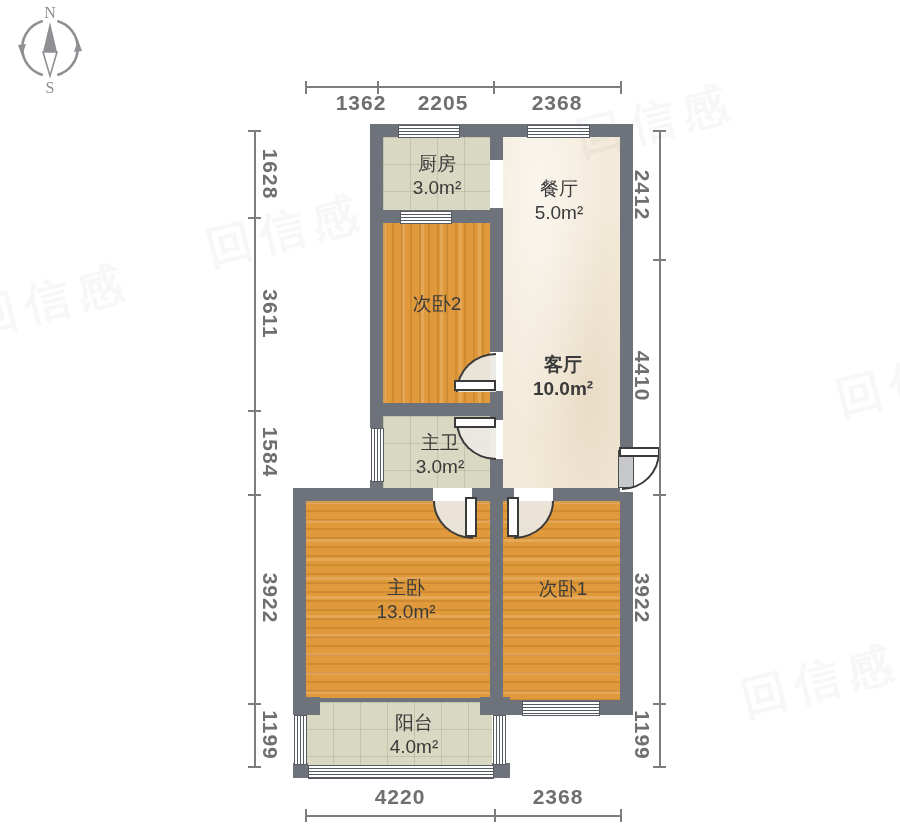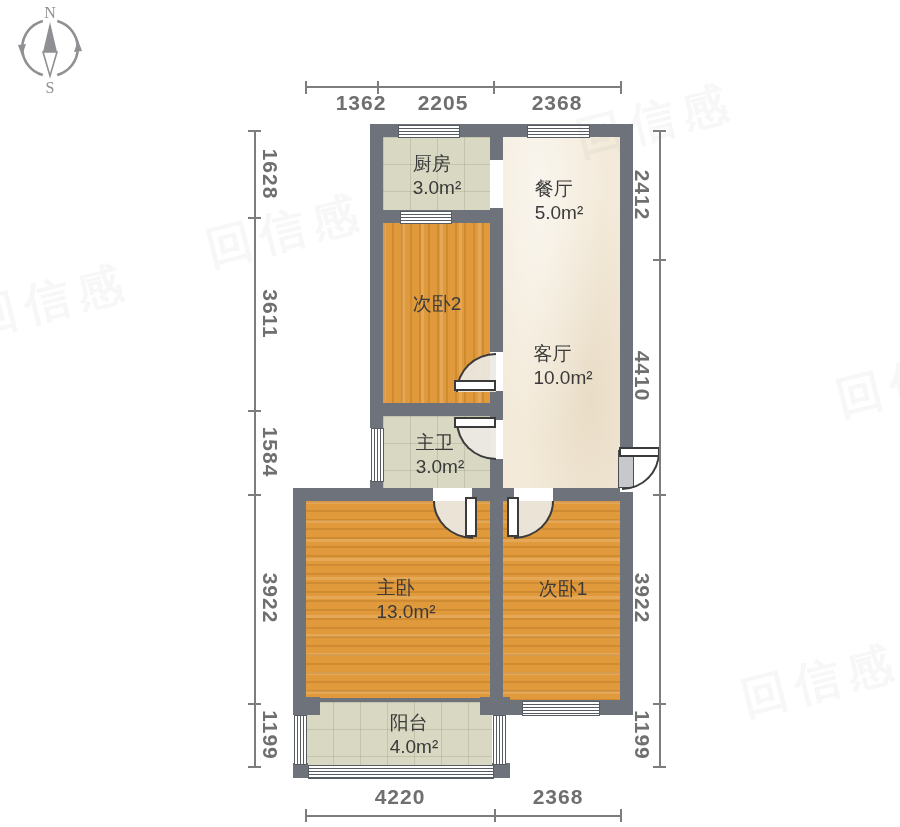--- a/index.html
+++ b/index.html
@@ -29,21 +29,21 @@
          background:repeating-linear-gradient(90deg,#ffffff 0 2px,#575b62 2px 3px);}
 
   .fan{position:absolute;z-index:5;background:rgba(236,233,228,.92);}
   .fan.tl{border-top-left-radius:100%;border-top:2px solid #3b3b3b;border-left:2px solid #3b3b3b;}
   .fan.bl{border-bottom-left-radius:100%;border-bottom:2px solid #3b3b3b;border-left:2px solid #3b3b3b;}
   .fan.br{border-bottom-right-radius:100%;border-bottom:2px solid #3b3b3b;border-right:2px solid #3b3b3b;}
   .fan.open{background:transparent;}
   .leaf{position:absolute;z-index:6;background:#ffffff;border:2px solid #3b3b3b;box-sizing:border-box;}
   .slab{position:absolute;z-index:5;background:#c6c8cb;border:1px solid #4a4d52;box-sizing:border-box;}
 
-  .rlabel{position:absolute;z-index:7;transform:translate(-50%,-50%);text-align:left;
+  .rlabel{position:absolute;z-index:7;transform:translate(-50%,-50%);text-align:center;
           color:#3a3a3a;font-size:19px;line-height:1.25;white-space:nowrap;}
   .rlabel span{display:block;}
   .rlabel span:empty{display:none;}
 
   .dline{position:absolute;background:#7d7d7d;z-index:7;}
   .tick{position:absolute;background:#7d7d7d;z-index:7;}
   .dlabel{position:absolute;z-index:7;transform:translate(-50%,-50%);
           font-size:21px;font-weight:700;color:#6f6f6f;letter-spacing:1px;white-space:nowrap;}
   .dlabel.v{transform:translate(-50%,-50%) rotate(90deg);}
 
@@ -130,21 +130,21 @@
     <span>3.0m²</span>
   </div>
   <div class="rlabel" style="left:559px;top:201px;">
     <span>餐厅</span>
     <span>5.0m²</span>
   </div>
   <div class="rlabel" style="left:437px;top:304px;">
     <span>次卧2</span>
 
   </div>
-  <div class="rlabel" style="left:563px;top:366px;">
+  <div class="rlabel" style="left:563px;top:377px;font-weight:bold;">
     <span>客厅</span>
     <span>10.0m²</span>
   </div>
   <div class="rlabel" style="left:440px;top:455px;">
     <span>主卫</span>
     <span>3.0m²</span>
   </div>
   <div class="rlabel" style="left:406px;top:600px;">
     <span>主卧</span>
     <span>13.0m²</span>

